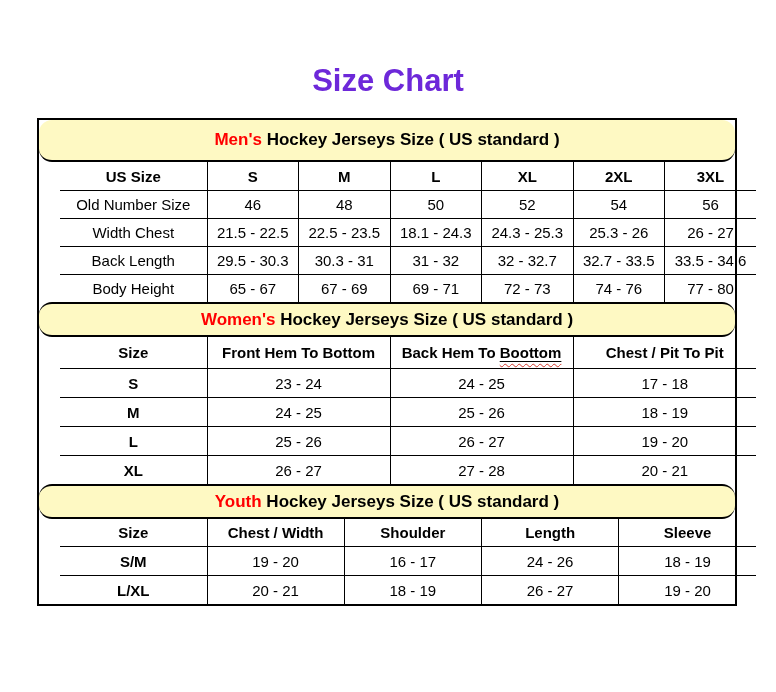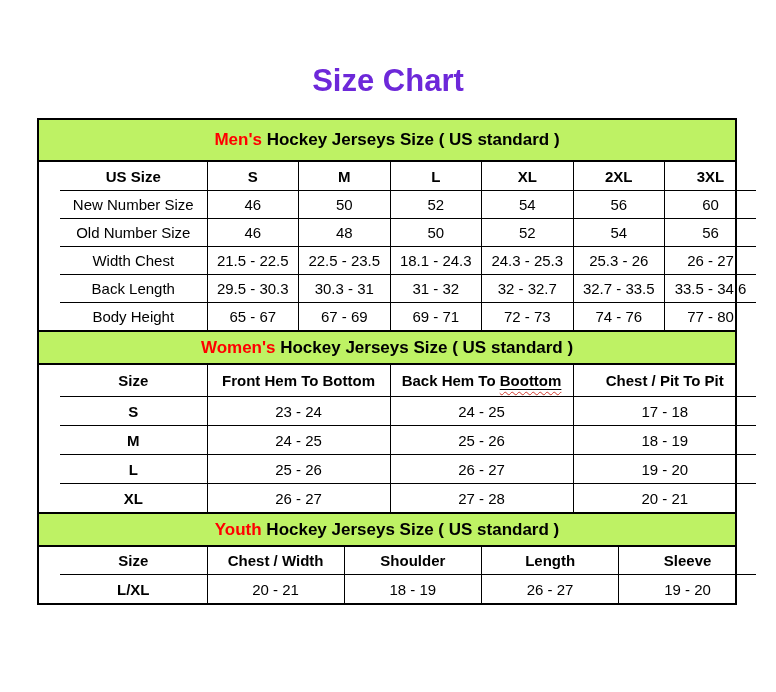--- a/index.html
+++ b/index.html
@@ -28,25 +28,26 @@
   .size-chart {
     position: absolute;
     left: 37px;
     top: 118px;
     width: 700px;
     box-sizing: border-box;
     border: 2px solid #000;
     background: #fff;
   }
   .band {
-    background: #bef264;
+    background: #fef9c3;
     border-bottom: 2px solid #000;
     text-align: center;
     font-weight: bold;
     font-size: 17px;
+    border-radius: 13px;
   }
   .band-mens { height: 40px; line-height: 40px; }
   .band-womens, .band-youth {
     height: 31px; line-height: 31px;
     border-top: 2px solid #000;
     text-align: center;
   }
   .band .hl { color: #FF0000; }
 
   table.grid {
@@ -124,29 +125,20 @@
         <th>S</th>
         <th>M</th>
         <th>L</th>
         <th>XL</th>
         <th>2XL</th>
         <th>3XL</th>
       </tr>
     </thead>
     <tbody>
       <tr>
-        <td class="rowlabel">New Number Size</td>
-        <td>46</td>
-        <td>50</td>
-        <td>52</td>
-        <td>54</td>
-        <td>56</td>
-        <td>60</td>
-      </tr>
-      <tr>
         <td class="rowlabel">Old Number Size</td>
         <td>46</td>
         <td>48</td>
         <td>50</td>
         <td>52</td>
         <td>54</td>
         <td>56</td>
       </tr>
       <tr>
         <td class="rowlabel">Width Chest</td>
@@ -239,20 +231,27 @@
       <tr>
         <th>Size</th>
         <th>Chest / Width</th>
         <th>Shoulder</th>
         <th>Length</th>
         <th>Sleeve</th>
       </tr>
     </thead>
     <tbody>
       <tr>
+        <td class="rowlabel">S/M</td>
+        <td>19 - 20</td>
+        <td>16 - 17</td>
+        <td>24 - 26</td>
+        <td>18 - 19</td>
+      </tr>
+      <tr>
         <td class="rowlabel">L/XL</td>
         <td>20 - 21</td>
         <td>18 - 19</td>
         <td>26 - 27</td>
         <td>19 - 20</td>
       </tr>
     </tbody>
   </table>
 
 </div>

